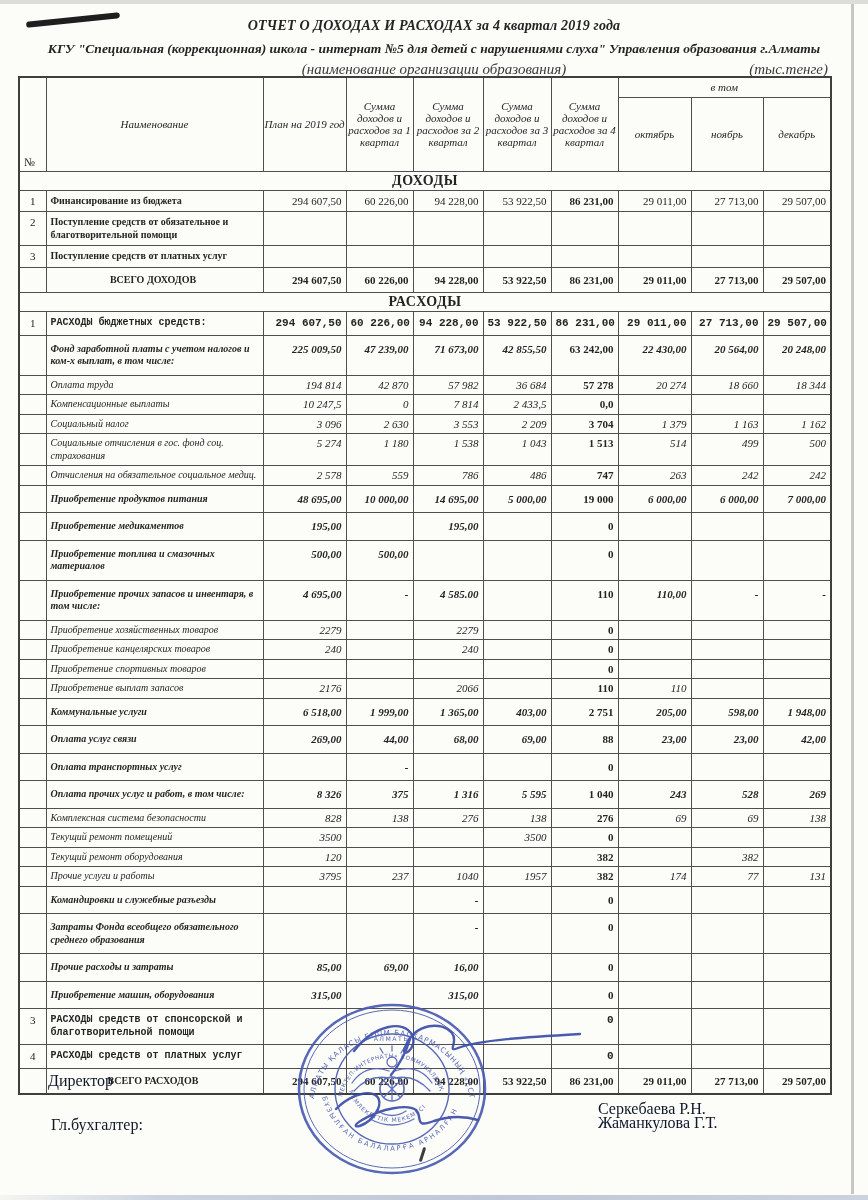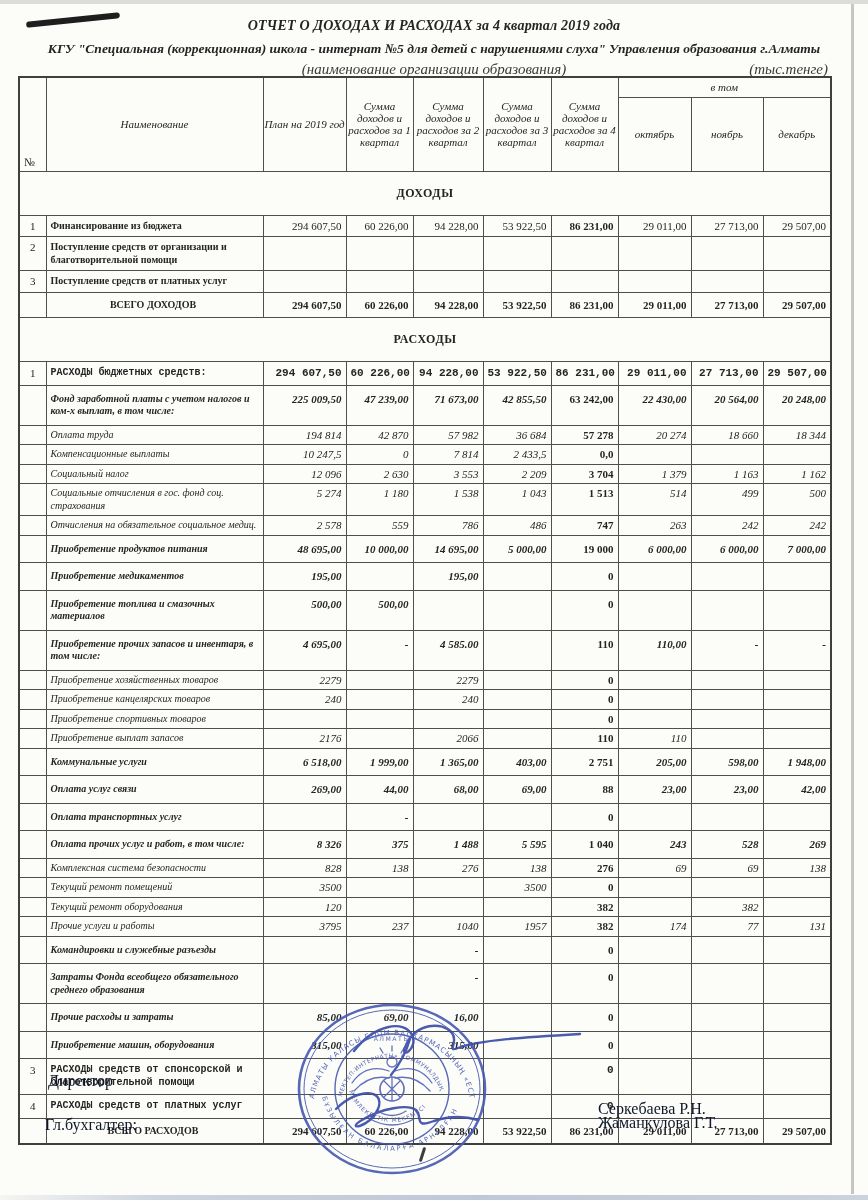--- a/index.html
+++ b/index.html
@@ -20,42 +20,42 @@
     position:absolute;left:18px;top:72px;width:812px;
     border-collapse:collapse;table-layout:fixed;
     border:2px solid #3f3f3f;
   }
   table.report th, table.report td{border:1px solid #4f4f4f;overflow:hidden;}
   thead th{font-weight:400;font-style:italic;font-size:11px;text-align:center;vertical-align:middle;padding:0;}
   th.th-num{vertical-align:bottom;text-align:left;padding:3px 4px;font-style:normal;font-size:11.5px;}
   tr.h1{height:20px;}
   tr.h2{height:74px;}
   .section-title{
-    text-align:center;font-weight:700;font-size:12px;letter-spacing:.6px;
-    padding:14px;font-style:normal;
+    text-align:center;font-weight:700;font-size:14px;letter-spacing:.6px;
+    padding:1px;font-style:normal;
   }
   td.col-num{text-align:center;vertical-align:top;font-size:11px;padding:3px 1px;}
   td.col-name{vertical-align:top;font-size:10px;padding-left:6px;line-height:1.25;}
   td.col-val{text-align:right;vertical-align:top;font-size:11px;white-space:nowrap;}
   .row-plain td{padding:4px 4px;}
   .row-plain .col-name{font-weight:700;}
   .row-bold td{padding:5px 4px;}
   .row-bold .col-name, .row-bold .col-val{font-weight:700;font-family:Liberation Mono, monospace;}
   .row-bold-italic td{padding:7px 4px;}
   .row-bold-italic .col-name, .row-bold-italic .col-val{font-weight:700;font-style:italic;}
   .row-italic td{padding:3px 4px;}
   .row-italic .col-name, .row-italic .col-val{font-style:italic;}
   .row-total td{padding:6px 4px;}
   .row-total .col-name{font-weight:700;text-align:center;padding-left:1px;}
   .row-total .col-val{font-weight:700;}
   td.col-q4{font-weight:700 !important;font-style:normal !important;}
   
   .sig-label{position:absolute;font-size:16px;color:#0f172a;}
   .director-label{left:48px;top:1068px;}
-  .accountant-label{left:45px;top:1112px;}
+  .accountant-label{left:51px;top:1112px;}
   .director-name{left:598px;top:1096px;}
   .accountant-name{left:598px;top:1110px;}
   
   .stamp{position:absolute;left:292px;top:995px;z-index:5;opacity:.92;}
   
   .pen-stroke{
     position:absolute;left:26px;top:13px;width:94px;height:6px;background:#1e1e1e;
     border-radius:4px;transform:rotate(-6deg);
   }
   .pen-tick{
@@ -128,21 +128,21 @@
           <td class="col-val">60 226,00</td>
           <td class="col-val">94 228,00</td>
           <td class="col-val">53 922,50</td>
           <td class="col-val col-q4">86 231,00</td>
           <td class="col-val">29 011,00</td>
           <td class="col-val">27 713,00</td>
           <td class="col-val">29 507,00</td>
         </tr>
         <tr class="data-row row-plain">
           <td class="col-num">2</td>
-          <td class="col-name">Поступление средств от организации и благотворительной помощи</td>
+          <td class="col-name">Поступление средств от обязательное и благотворительной помощи</td>
           <td class="col-val"></td>
           <td class="col-val"></td>
           <td class="col-val"></td>
           <td class="col-val"></td>
           <td class="col-val col-q4"></td>
           <td class="col-val"></td>
           <td class="col-val"></td>
           <td class="col-val"></td>
         </tr>
         <tr class="data-row row-plain">
@@ -216,21 +216,21 @@
           <td class="col-val">7 814</td>
           <td class="col-val">2 433,5</td>
           <td class="col-val col-q4">0,0</td>
           <td class="col-val"></td>
           <td class="col-val"></td>
           <td class="col-val"></td>
         </tr>
         <tr class="data-row row-italic">
           <td class="col-num"></td>
           <td class="col-name">Социальный налог</td>
-          <td class="col-val">12 096</td>
+          <td class="col-val">3 096</td>
           <td class="col-val">2 630</td>
           <td class="col-val">3 553</td>
           <td class="col-val">2 209</td>
           <td class="col-val col-q4">3 704</td>
           <td class="col-val">1 379</td>
           <td class="col-val">1 163</td>
           <td class="col-val">1 162</td>
         </tr>
         <tr class="data-row row-italic">
           <td class="col-num"></td>
@@ -386,21 +386,21 @@
           <td class="col-val col-q4">0</td>
           <td class="col-val"></td>
           <td class="col-val"></td>
           <td class="col-val"></td>
         </tr>
         <tr class="data-row row-bold-italic">
           <td class="col-num"></td>
           <td class="col-name">Оплата прочих услуг и работ, в том числе:</td>
           <td class="col-val">8 326</td>
           <td class="col-val">375</td>
-          <td class="col-val">1 488</td>
+          <td class="col-val">1 316</td>
           <td class="col-val">5 595</td>
           <td class="col-val col-q4">1 040</td>
           <td class="col-val">243</td>
           <td class="col-val">528</td>
           <td class="col-val">269</td>
         </tr>
         <tr class="data-row row-italic">
           <td class="col-num"></td>
           <td class="col-name">Комплексная система безопасности</td>
           <td class="col-val">828</td>

